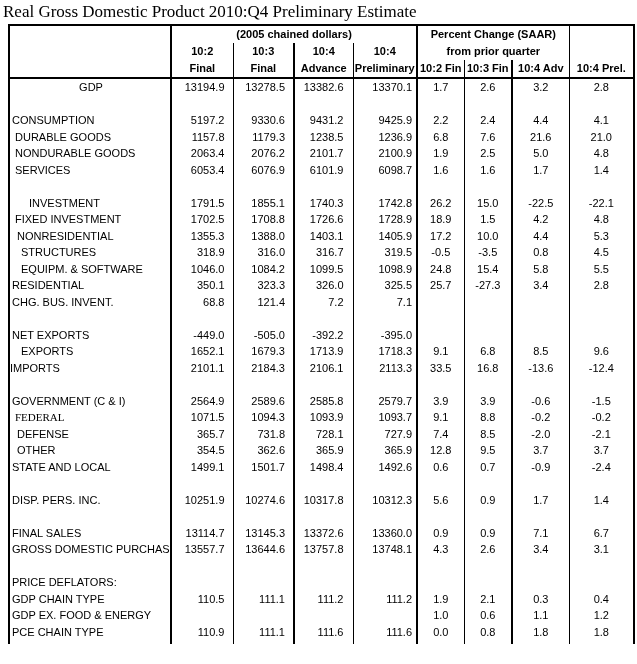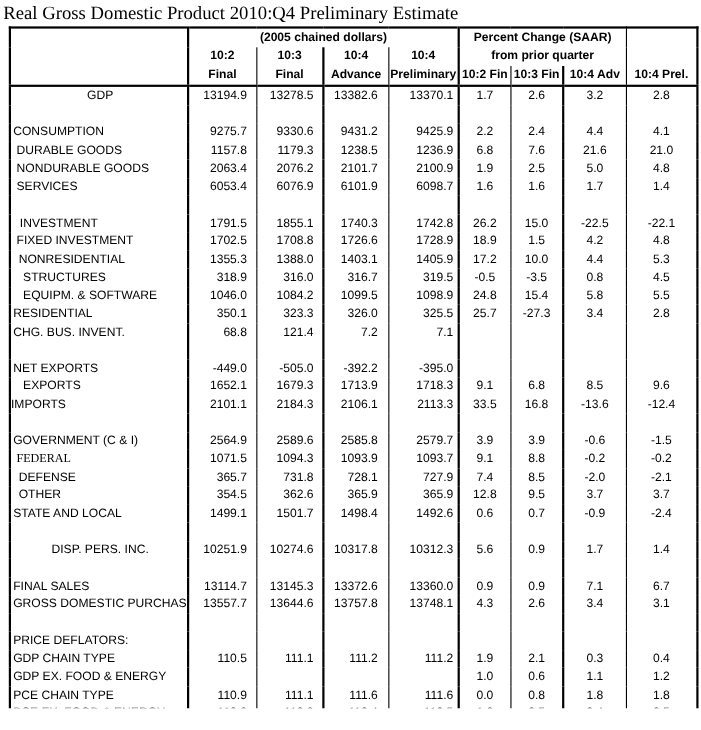--- a/index.html
+++ b/index.html
@@ -96,21 +96,21 @@
           <td class="bl1 num"></td>
           <td class="bl2 num"></td>
           <td class="bl1 num"></td>
           <td class="bl2 pct"></td>
           <td class="bl1 pct"></td>
           <td class="bl2 pct"></td>
           <td class="bl1 pct"></td>
         </tr>
         <tr>
           <td style="padding-left: 2px;">CONSUMPTION</td>
-          <td class="bl2 num">9275.7</td>
+          <td class="bl2 num">5197.2</td>
           <td class="bl1 num">9330.6</td>
           <td class="bl2 num">9431.2</td>
           <td class="bl1 num">9425.9</td>
           <td class="bl2 pct">2.2</td>
           <td class="bl1 pct">2.4</td>
           <td class="bl2 pct">4.4</td>
           <td class="bl1 pct">4.1</td>
         </tr>
         <tr>
           <td style="padding-left: 5px;">DURABLE GOODS</td>
@@ -150,21 +150,21 @@
           <td class="bl2 num"></td>
           <td class="bl1 num"></td>
           <td class="bl2 num"></td>
           <td class="bl1 num"></td>
           <td class="bl2 pct"></td>
           <td class="bl1 pct"></td>
           <td class="bl2 pct"></td>
           <td class="bl1 pct"></td>
         </tr>
         <tr>
-          <td style="padding-left: 8px;">INVESTMENT</td>
+          <td style="padding-left: 19px;">INVESTMENT</td>
           <td class="bl2 num">1791.5</td>
           <td class="bl1 num">1855.1</td>
           <td class="bl2 num">1740.3</td>
           <td class="bl1 num">1742.8</td>
           <td class="bl2 pct">26.2</td>
           <td class="bl1 pct">15.0</td>
           <td class="bl2 pct">-22.5</td>
           <td class="bl1 pct">-22.1</td>
         </tr>
         <tr>
@@ -348,21 +348,21 @@
           <td class="bl2 num"></td>
           <td class="bl1 num"></td>
           <td class="bl2 num"></td>
           <td class="bl1 num"></td>
           <td class="bl2 pct"></td>
           <td class="bl1 pct"></td>
           <td class="bl2 pct"></td>
           <td class="bl1 pct"></td>
         </tr>
         <tr>
-          <td style="padding-left: 2px; text-align: center;">DISP. PERS. INC.</td>
+          <td style="padding-left: 2px;">DISP. PERS. INC.</td>
           <td class="bl2 num">10251.9</td>
           <td class="bl1 num">10274.6</td>
           <td class="bl2 num">10317.8</td>
           <td class="bl1 num">10312.3</td>
           <td class="bl2 pct">5.6</td>
           <td class="bl1 pct">0.9</td>
           <td class="bl2 pct">1.7</td>
           <td class="bl1 pct">1.4</td>
         </tr>
         <tr>

